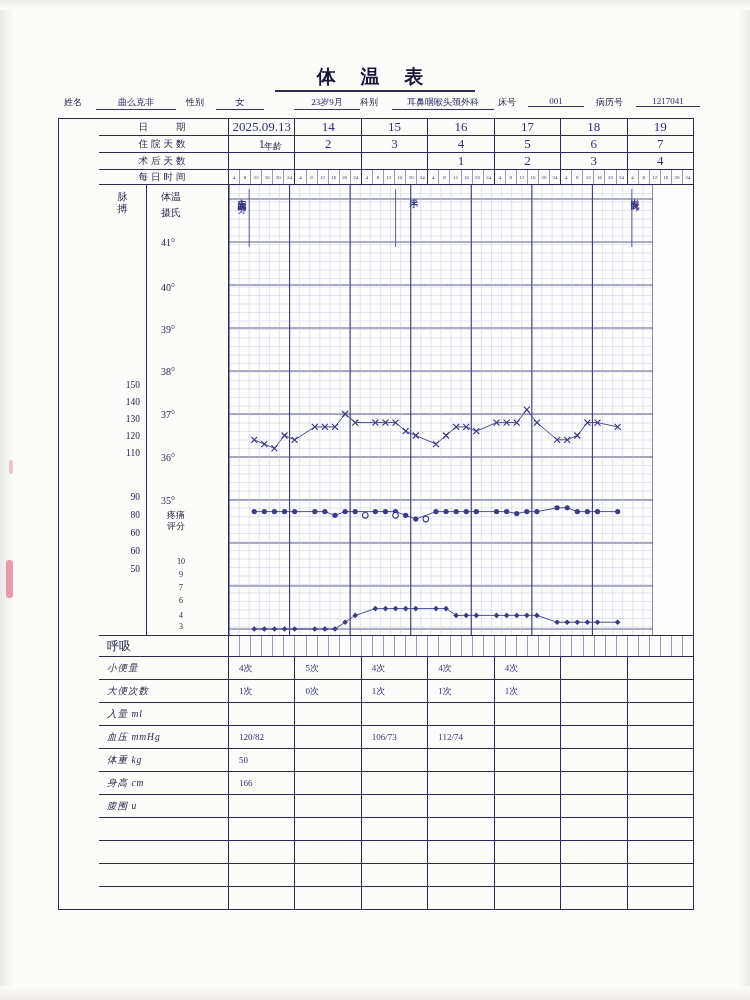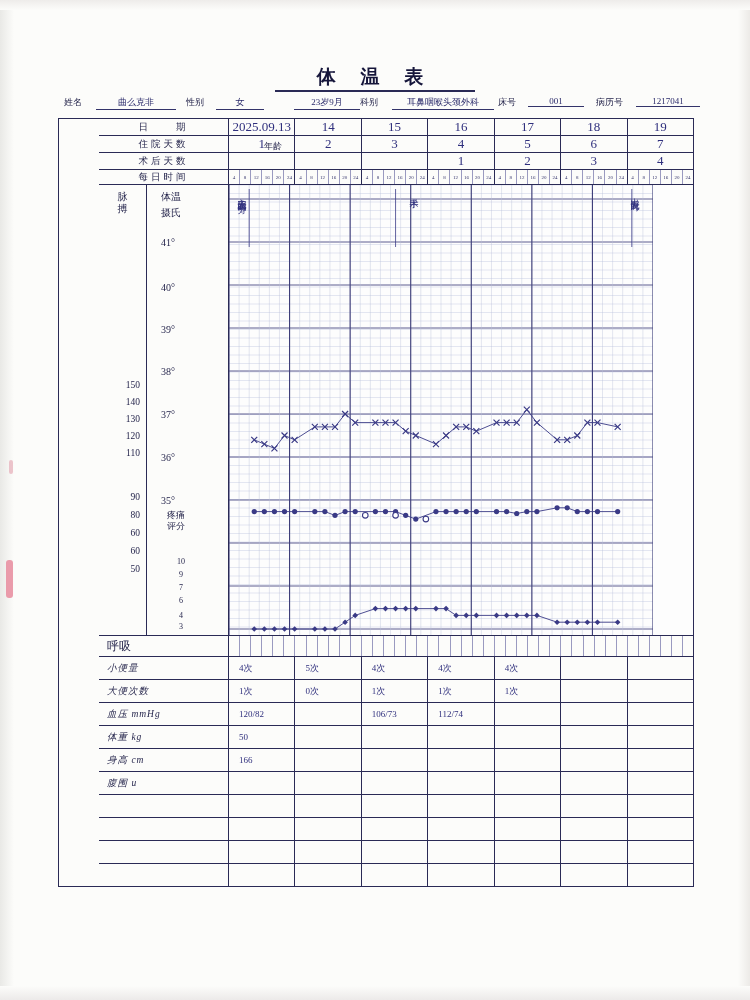--- a/index.html
+++ b/index.html
@@ -549,20 +549,30 @@
           <div class="blabel">大便次数</div>
           <div class="bcell handw">1次</div>
           <div class="bcell handw">0次</div>
           <div class="bcell handw">1次</div>
           <div class="bcell handw">1次</div>
           <div class="bcell handw">1次</div>
           <div class="bcell handw"></div>
           <div class="bcell handw"></div>
         </div>
         <div class="brow">
+          <div class="blabel">入量 ml</div>
+          <div class="bcell handw"></div>
+          <div class="bcell handw"></div>
+          <div class="bcell handw"></div>
+          <div class="bcell handw"></div>
+          <div class="bcell handw"></div>
+          <div class="bcell handw"></div>
+          <div class="bcell handw"></div>
+        </div>
+        <div class="brow">
           <div class="blabel">血压 mmHg</div>
           <div class="bcell handw">120/82</div>
           <div class="bcell handw"></div>
           <div class="bcell handw">106/73</div>
           <div class="bcell handw">112/74</div>
           <div class="bcell handw"></div>
           <div class="bcell handw"></div>
           <div class="bcell handw"></div>
         </div>
         <div class="brow">

